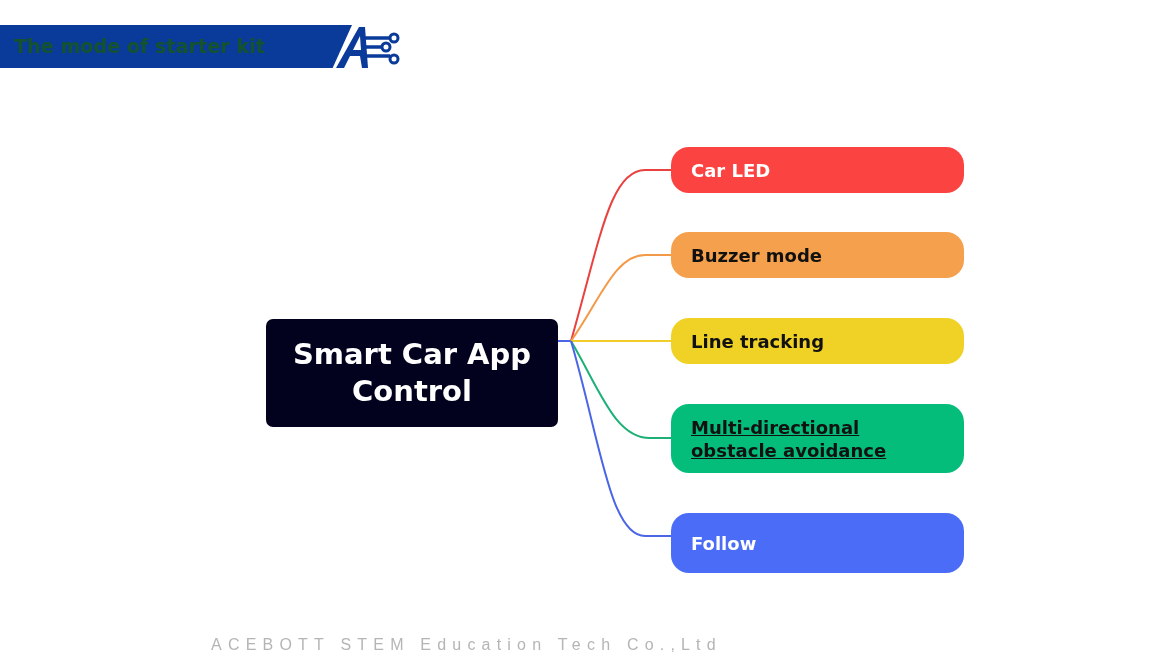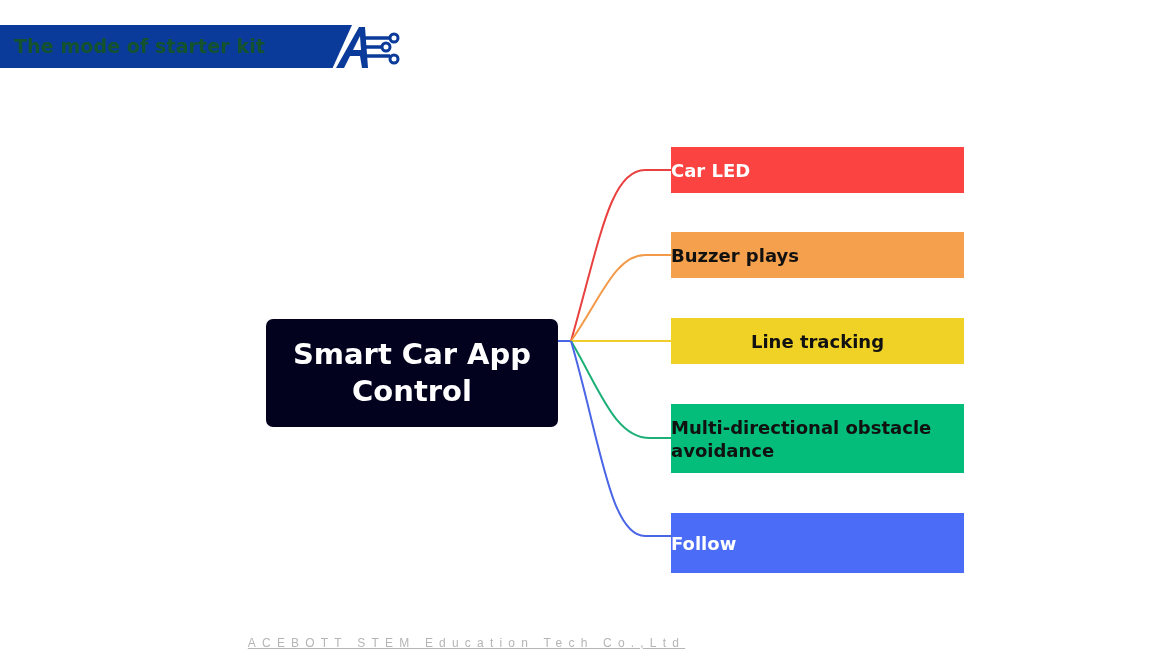--- a/index.html
+++ b/index.html
@@ -21,29 +21,28 @@
   .logo { position: absolute; left: 332px; top: 24px; width: 76px; height: 46px; }
   .connectors { position: absolute; left: 0; top: 0; }
   .root-node {
     position: absolute; left: 266px; top: 287px; width: 292px; height: 108px;
     background: #02021e; border-radius: 7px;
     display: flex; align-items: center; justify-content: center; text-align: center;
     color: #ffffff; font-weight: bold; font-size: 29px; line-height: 37px; margin-top: 32px;
   }
   .root-node span { display: block; width: 240px; }
   .branch {
-    position: absolute; left: 671px; width: 293px; border-radius: 0;
+    position: absolute; left: 671px; width: 293px; border-radius: 18px;
     display: flex; align-items: center; box-sizing: border-box;
-    font-weight: bold; font-size: 18px; line-height: 23px;
+    padding-left: 20px; font-weight: bold; font-size: 18px; line-height: 23px;
   }
   .footer {
     position: absolute; left: 0; width: 933px; top: 636px; text-align: center;
-    color: #b5b5b5; font-size: 12px; letter-spacing: 6.2px;
+    color: #b5b5b5; font-size: 16px; letter-spacing: 6.2px;
     font-family: "Liberation Sans", sans-serif;
-    text-decoration: underline;
   }
 </style>
 </head>
 <body>
 
 <div class="header-bar"></div>
 <div class="header-title">The mode of starter kit</div>
 
 <svg class="logo" viewBox="0 0 76 46" width="76" height="46">
   <polygon points="2,44 26,2 34,2 20,28 30,28 34,38 26,38 40,44 30,44 16,44" fill="#ffffff"></polygon>
@@ -67,25 +66,25 @@
 </svg>
 
 <div class="root-node">
   <span>Smart Car App Control</span>
 </div>
 
 <div class="branch" style="top:147px;height:46px;background:#fb4341;color:#ffffff;">
   <span>Car LED</span>
 </div>
 <div class="branch" style="top:232px;height:46px;background:#f5a04c;color:#111111;">
-  <span>Buzzer plays</span>
+  <span>Buzzer mode</span>
 </div>
-<div class="branch" style="top:318px;height:46px;background:#f0d226;color:#111111;justify-content:center;">
+<div class="branch" style="top:318px;height:46px;background:#f0d226;color:#111111;">
   <span>Line tracking</span>
 </div>
-<div class="branch" style="top:404px;height:69px;background:#04bd7b;color:#111111;padding-right:16px;">
+<div class="branch" style="top:404px;height:69px;background:#04bd7b;color:#111111;padding-right:16px;text-decoration:underline;">
   <span>Multi-directional obstacle avoidance</span>
 </div>
 <div class="branch" style="top:513px;height:60px;background:#4a6cf7;color:#ffffff;">
   <span>Follow</span>
 </div>
 
 <div class="footer">ACEBOTT STEM Education Tech Co.,Ltd</div>
 
 </body></html>

